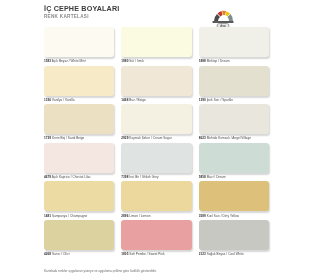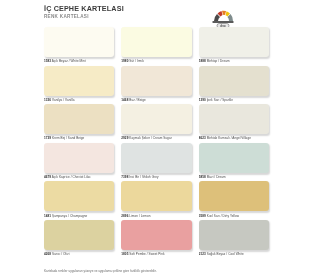--- a/index.html
+++ b/index.html
@@ -112,21 +112,21 @@
     overflow: hidden;
   }
 </style>
 </head>
 <body>
 
 <div class="page">
 
   <div class="header">
     <div class="title-block">
-      <div class="title">İÇ CEPHE KARTELASI</div>
+      <div class="title">İÇ CEPHE BOYALARI</div>
       <div class="subtitle">RENK KARTELASI</div>
     </div>
 
     <div class="logo">
       <svg viewBox="0 0 56 48" width="28" height="24" aria-hidden="true">
         <g>
           <path d="M10 30 A20 20 0 0 1 16 16 L22 22 A12 12 0 0 0 18 30 Z" fill="#4a4a4a"></path>
           <path d="M17 15 A20 20 0 0 1 25 10 L27 18 A12 12 0 0 0 23 21 Z" fill="#c0392b"></path>
           <path d="M26 9.6 A20 20 0 0 1 34 10 L32 18 A12 12 0 0 0 28 17.8 Z" fill="#e67e22"></path>
           <path d="M35 10.4 A20 20 0 0 1 42 15 L37 21 A12 12 0 0 0 33 18.4 Z" fill="#f1c40f"></path>

